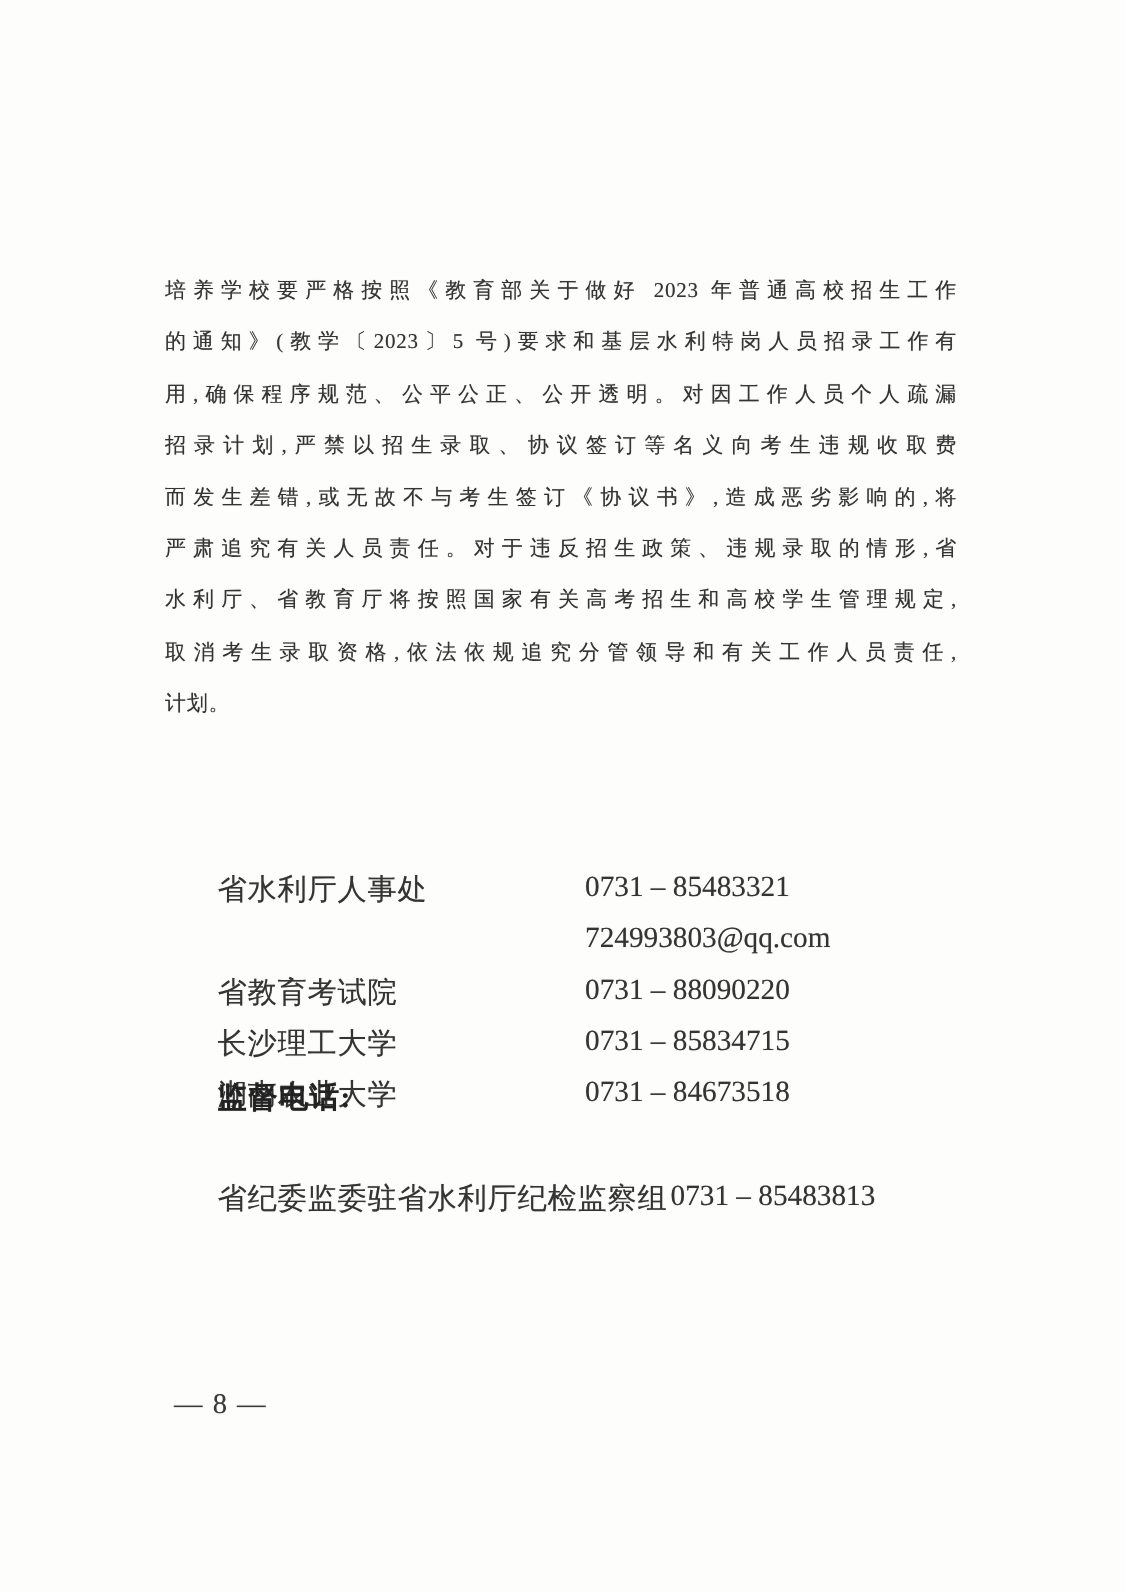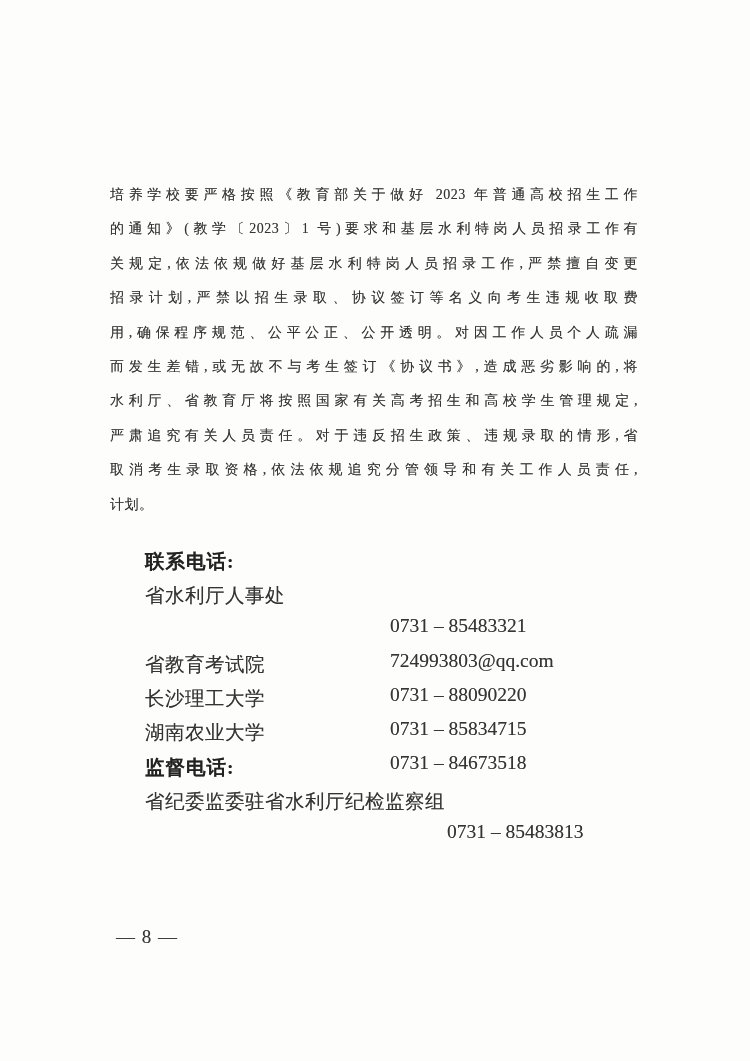--- a/index.html
+++ b/index.html
@@ -57,20 +57,21 @@
   }
   .lrow .hd {
     font-weight: bold;
     color: #222222;
     letter-spacing: 1px;
   }
   .lrow .nm {
     display: inline-block;
     vertical-align: top;
     letter-spacing: 0.5px;
+    margin-top: 32px;
   }
   .lrow .nm.col-a { width: 245px; }
   .lrow .nm.col-b { width: 302px; }
   .lrow .ph {
     display: inline-block;
     vertical-align: top;
     margin-top: 30px;
   }
   
   .page-number {
@@ -83,36 +84,32 @@
     text-shadow: 0 0 0.5px rgba(58,58,58,0.5);
   }
 </style>
 </head>
 <body>
 
 <div class="page">
 
   <div class="body-text">
     <div class="pline just">培养学校要严格按照《教育部关于做好 2023 年普通高校招生工作</div>
-    <div class="pline just">的通知》(教学〔2023〕1 号)要求和基层水利特岗人员招录工作有</div>
-    <div class="pline just">关规定,依法依规做好基层水利特岗人员招录工作,严禁擅自变更</div>
+    <div class="pline just">的通知》(教学〔2023〕5 号)要求和基层水利特岗人员招录工作有</div>
+    <div class="pline just">用,确保程序规范、公平公正、公开透明。对因工作人员个人疏漏</div>
     <div class="pline just">招录计划,严禁以招生录取、协议签订等名义向考生违规收取费</div>
-    <div class="pline just">用,确保程序规范、公平公正、公开透明。对因工作人员个人疏漏</div>
     <div class="pline just">而发生差错,或无故不与考生签订《协议书》,造成恶劣影响的,将</div>
+    <div class="pline just">严肃追究有关人员责任。对于违反招生政策、违规录取的情形,省</div>
     <div class="pline just">水利厅、省教育厅将按照国家有关高考招生和高校学生管理规定,</div>
-    <div class="pline just">严肃追究有关人员责任。对于违反招生政策、违规录取的情形,省</div>
     <div class="pline just">取消考生录取资格,依法依规追究分管领导和有关工作人员责任,</div>
     <div class="pline">计划。</div>
   </div>
 
   <div class="phone-list">
 
-    <div class="lrow">
-      <span class="hd">联系电话:</span>
-    </div>
 
     <div class="lrow">
       <span class="nm col-a">省水利厅人事处</span><span class="ph">0731 – 85483321</span>
     </div>
 
     <div class="lrow">
       <span class="nm col-a"></span><span class="ph">724993803@qq.com</span>
     </div>
 
     <div class="lrow">

